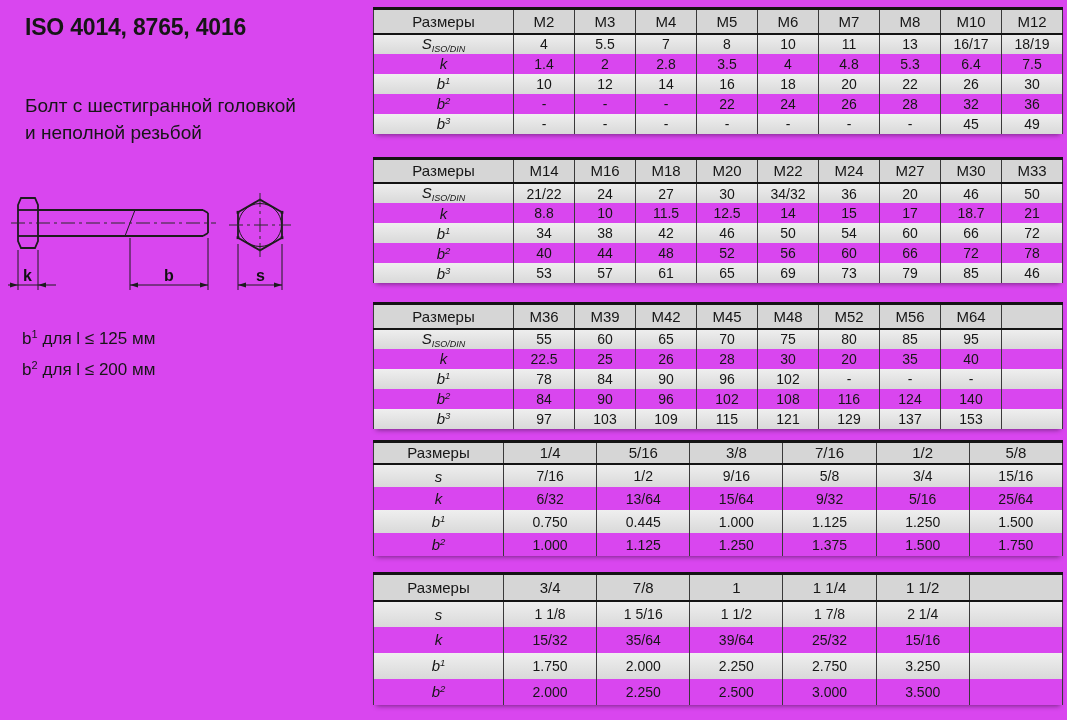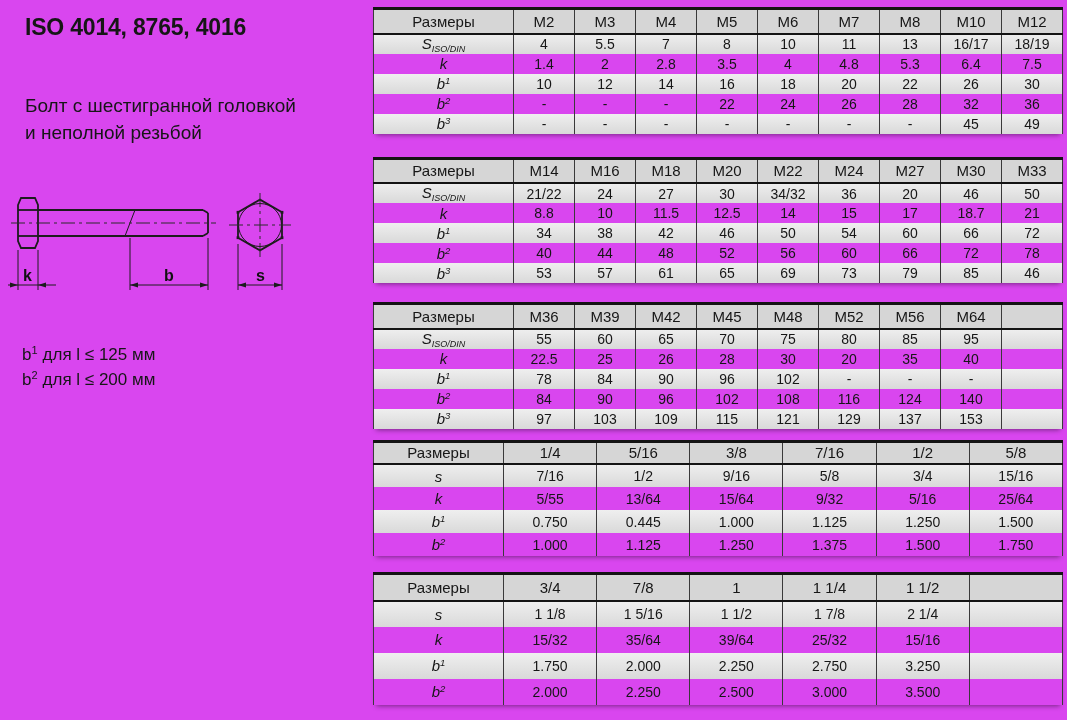--- a/index.html
+++ b/index.html
@@ -13,21 +13,21 @@
   *{margin:0;padding:0;box-sizing:border-box;}
   html,body{background:#fff;}
   .page{
     position:relative;width:1067px;height:720px;background:#d946ef;overflow:hidden;
     font-family:"Liberation Sans","DejaVu Sans",sans-serif;color:var(--ink);
   }
   
   .title{position:absolute;left:25px;top:12px;font-size:23px;font-weight:700;line-height:30px;letter-spacing:-0.2px;}
   .subtitle{position:absolute;left:25px;top:92px;font-size:19px;font-weight:400;line-height:27px;}
   .drawing{position:absolute;left:8px;top:186px;}
-  .notes{position:absolute;left:22px;top:340px;font-size:17px;line-height:20px;}
+  .notes{position:absolute;left:22px;top:321px;font-size:17px;line-height:26px;}
   .notes .sup-n{font-size:11px;vertical-align:6px;}
   .notes .note-text{margin-left:5px;}
   
   .right-panel{position:absolute;left:373px;top:0;width:694px;}
   .dim-table{
     width:690px;border-collapse:collapse;table-layout:fixed;
     border-top:3px solid var(--border-dark);
     border-left:1px solid var(--line);
     border-right:1px solid var(--line);
     box-shadow:0 4px 5px -3px rgba(0,0,0,.45);
@@ -440,21 +440,21 @@
             <td class="rowhead"><span>s</span></td>
             <td>7/16</td>
             <td>1/2</td>
             <td>9/16</td>
             <td>5/8</td>
             <td>3/4</td>
             <td>15/16</td>
           </tr>
           <tr>
             <td class="rowhead"><span>k</span></td>
-            <td>5/55</td>
+            <td>6/32</td>
             <td>13/64</td>
             <td>15/64</td>
             <td>9/32</td>
             <td>5/16</td>
             <td>25/64</td>
           </tr>
           <tr>
             <td class="rowhead"><span>b</span><span class="sup">1</span></td>
             <td>0.750</td>
             <td>0.445</td>

